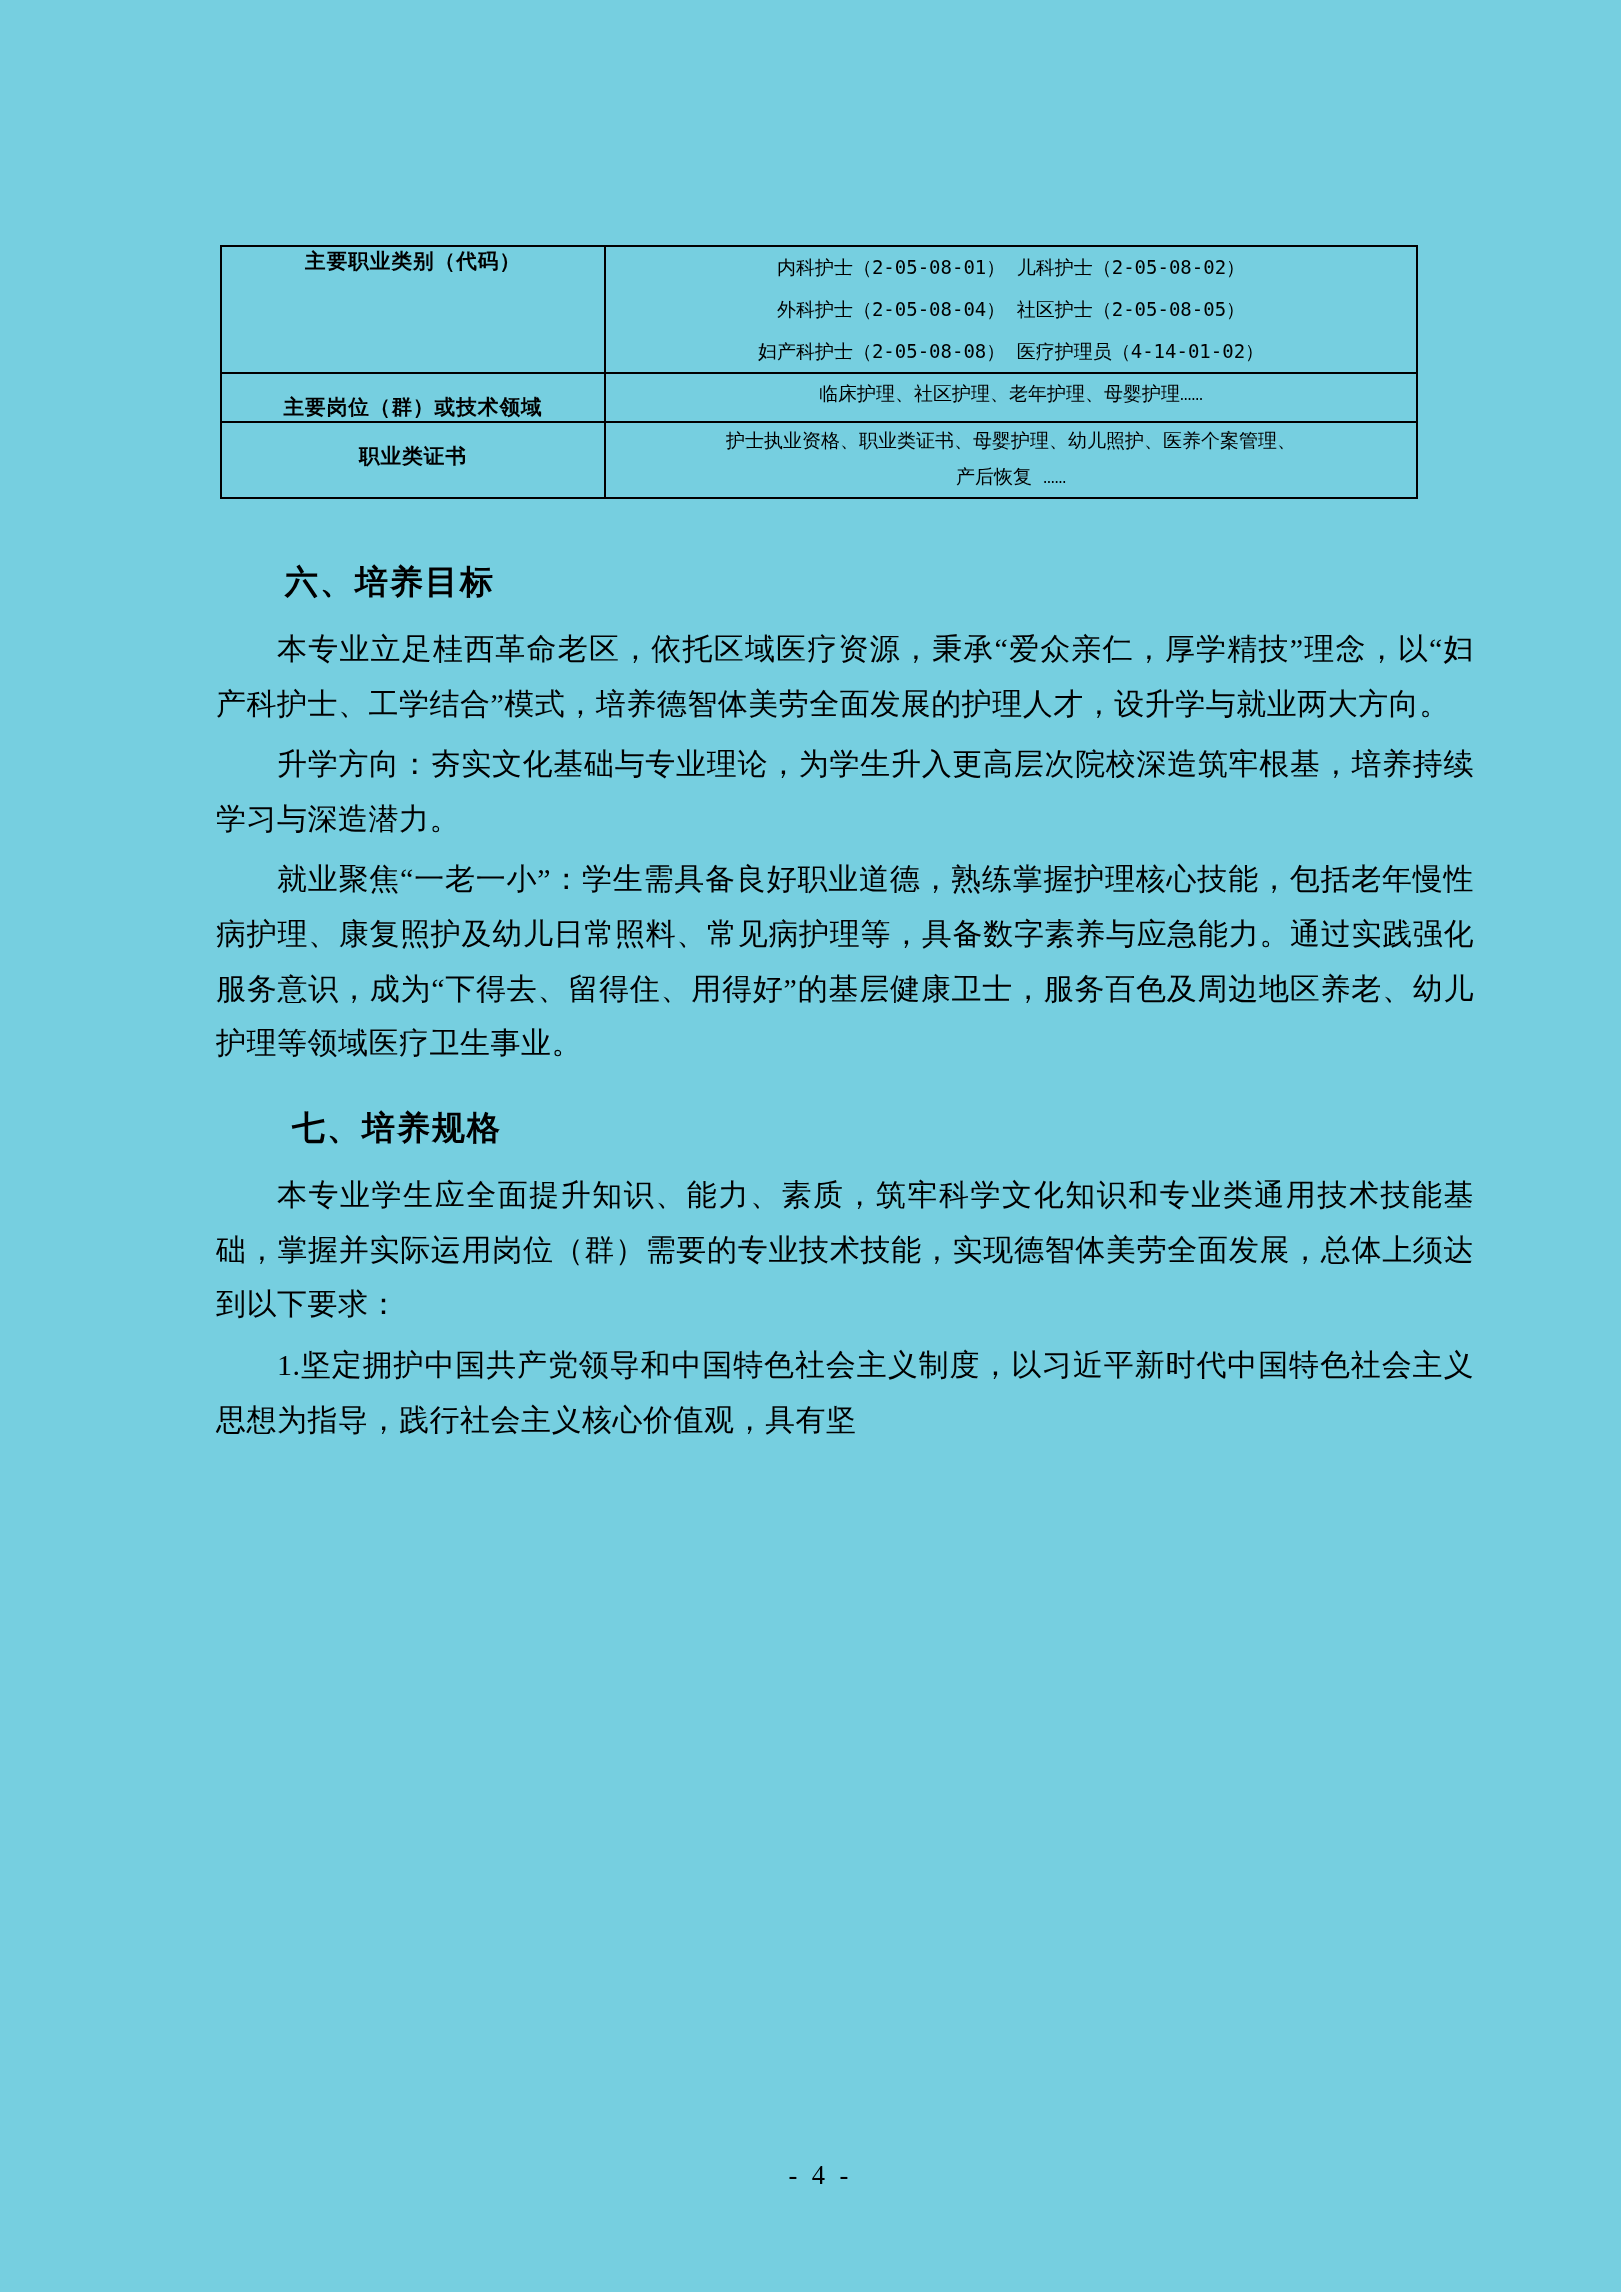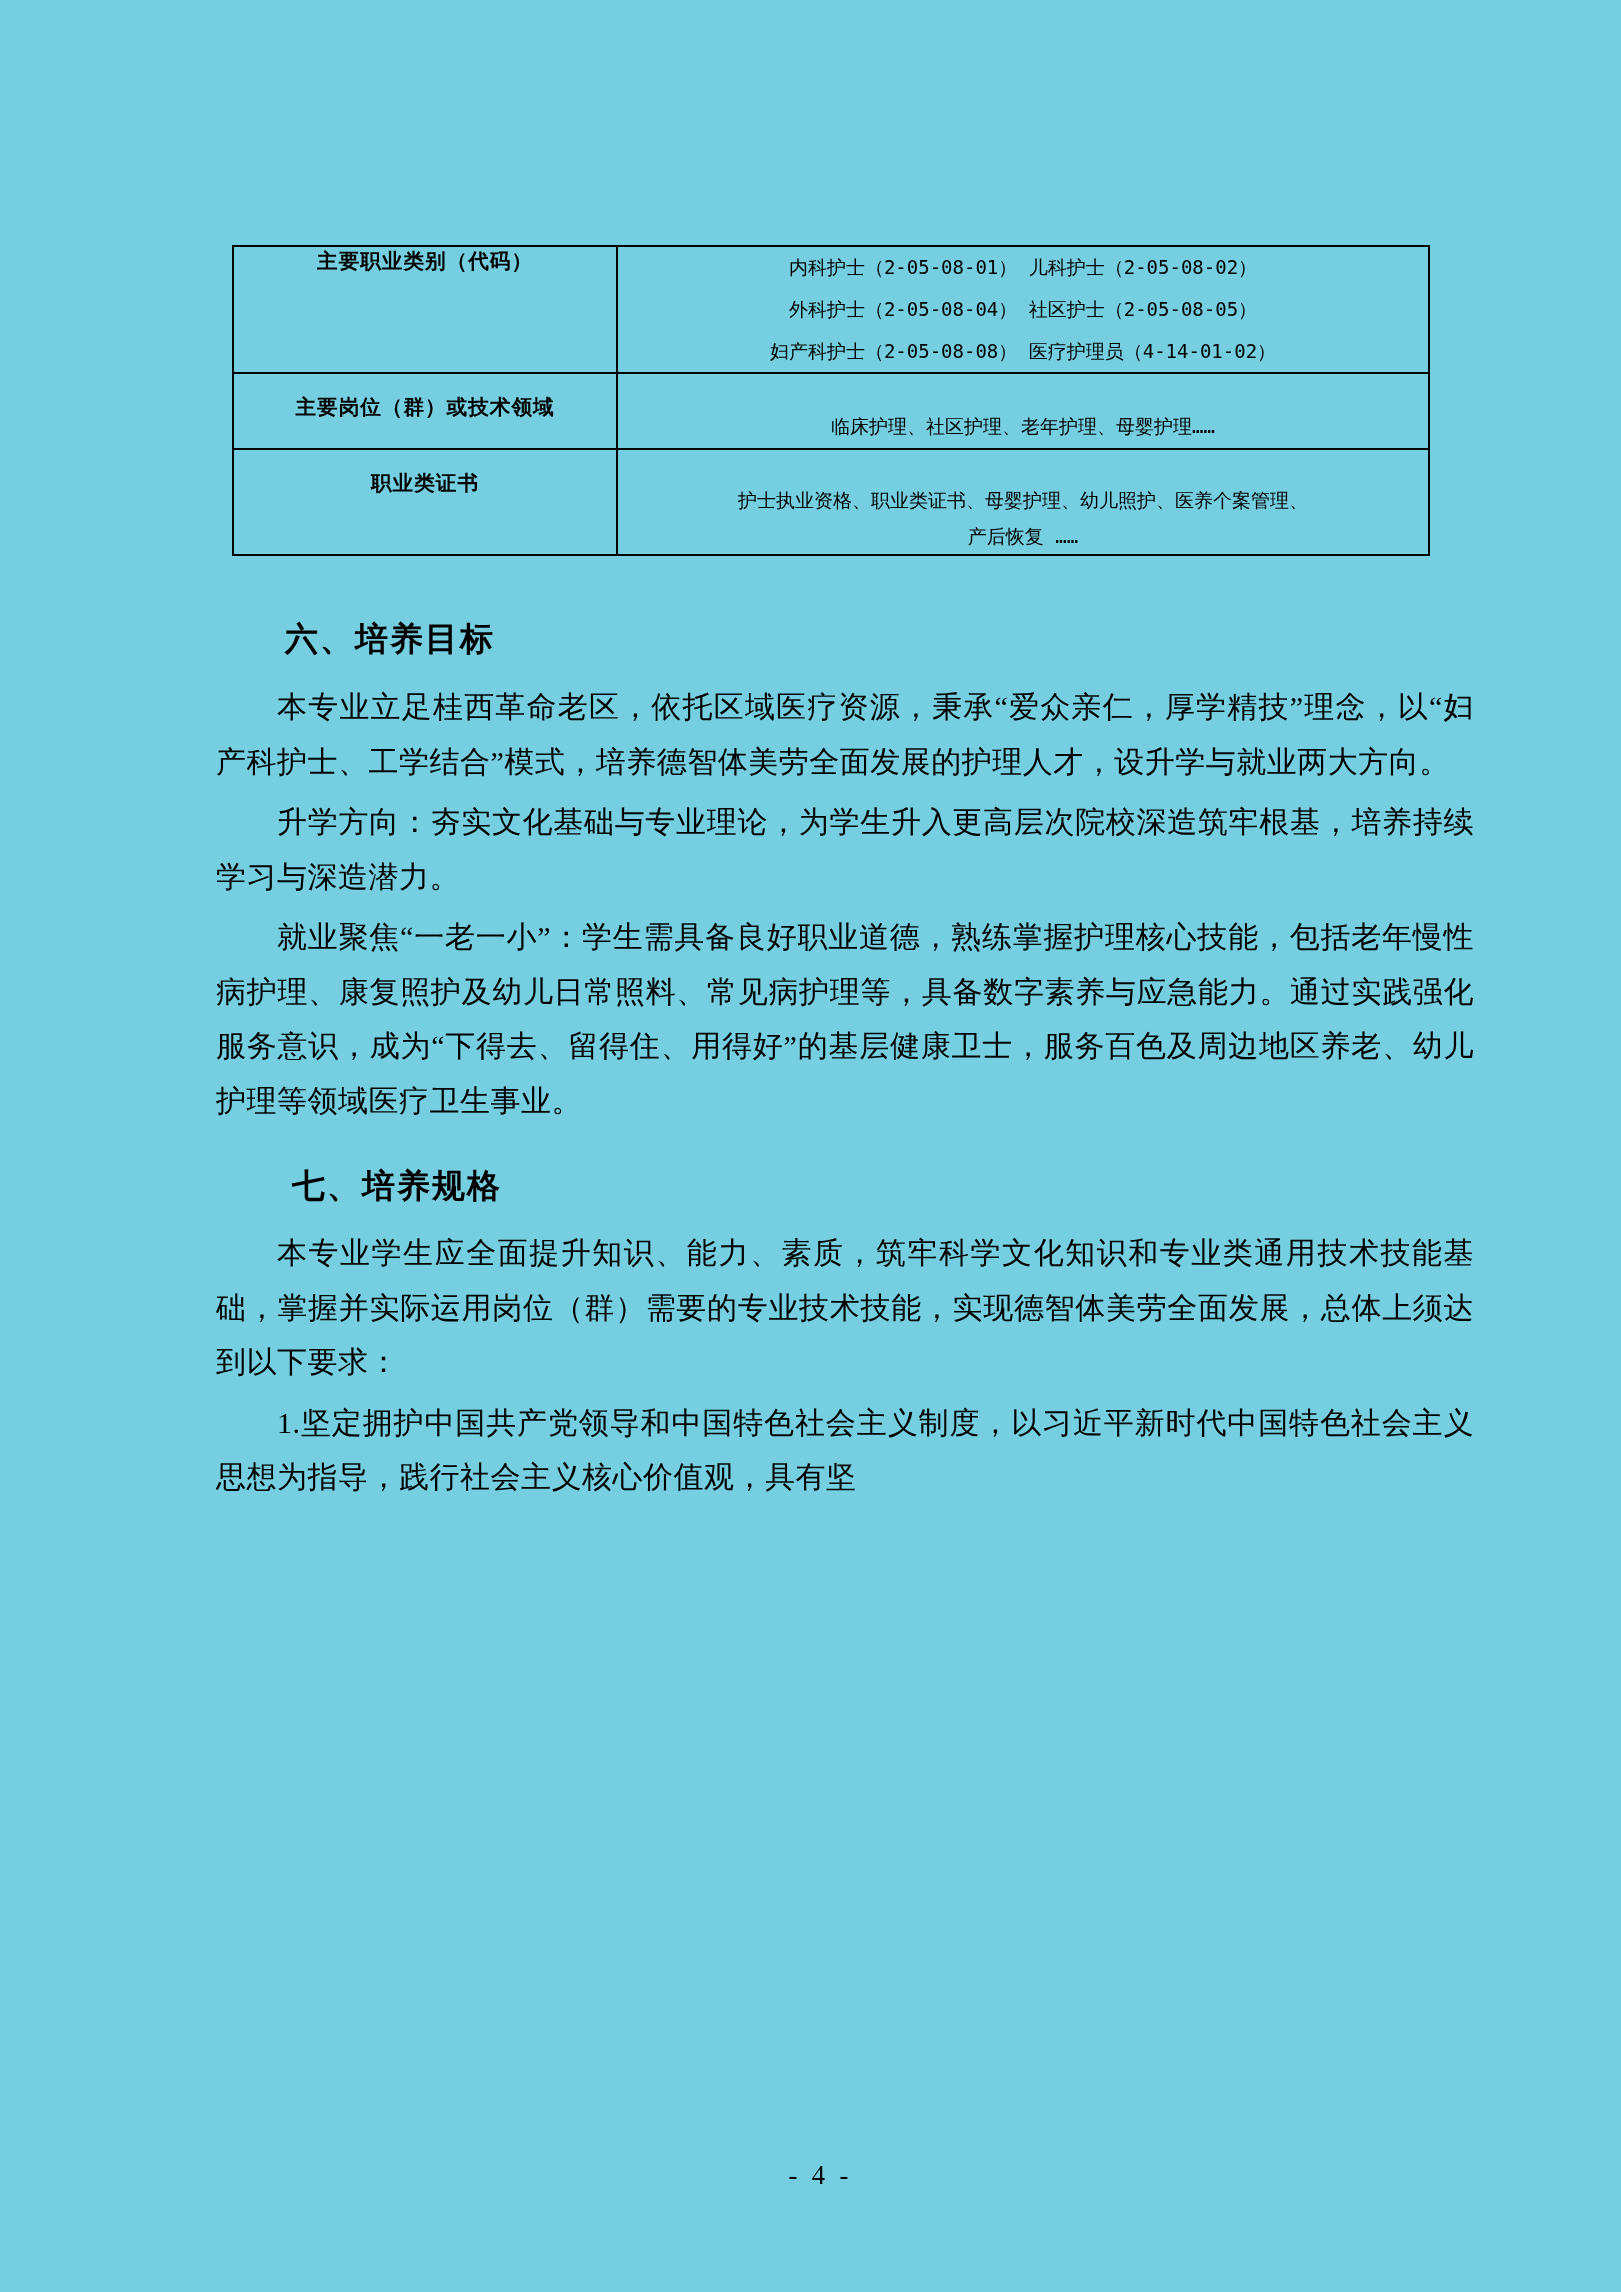--- a/index.html
+++ b/index.html
@@ -19,21 +19,21 @@
     width: 1621px;
     height: 2293px;
     box-sizing: border-box;
     padding: 245px 147px 0 216px;
   }
 
   
   table.info-table {
     border-collapse: collapse;
     width: 1198px;
-    margin-left: 16px;
+    margin-left: 4px;
     table-layout: fixed;
   }
   table.info-table td {
     border: 2px solid #000;
     vertical-align: top;
     padding: 0;
   }
   td.label-cell {
     width: 382px;
     text-align: center;
@@ -52,21 +52,22 @@
   }
   td.value-cell .line {
     white-space: nowrap;
     text-align: center;
   }
   td.value-cell.small-lines {
     line-height: 1.9;
   }
   .row2 td.value-cell,
   .row3 td.value-cell {
-    padding-top: 32px;
+    padding-top: 1px;
+    font-family: Liberation Mono, monospace;
   }
   .row2 td.label-cell,
   .row3 td.label-cell {
     padding-top: 19px;
   }
 
   
   h2.section-heading {
     font-family: Liberation Serif, serif;
     font-weight: bold;

